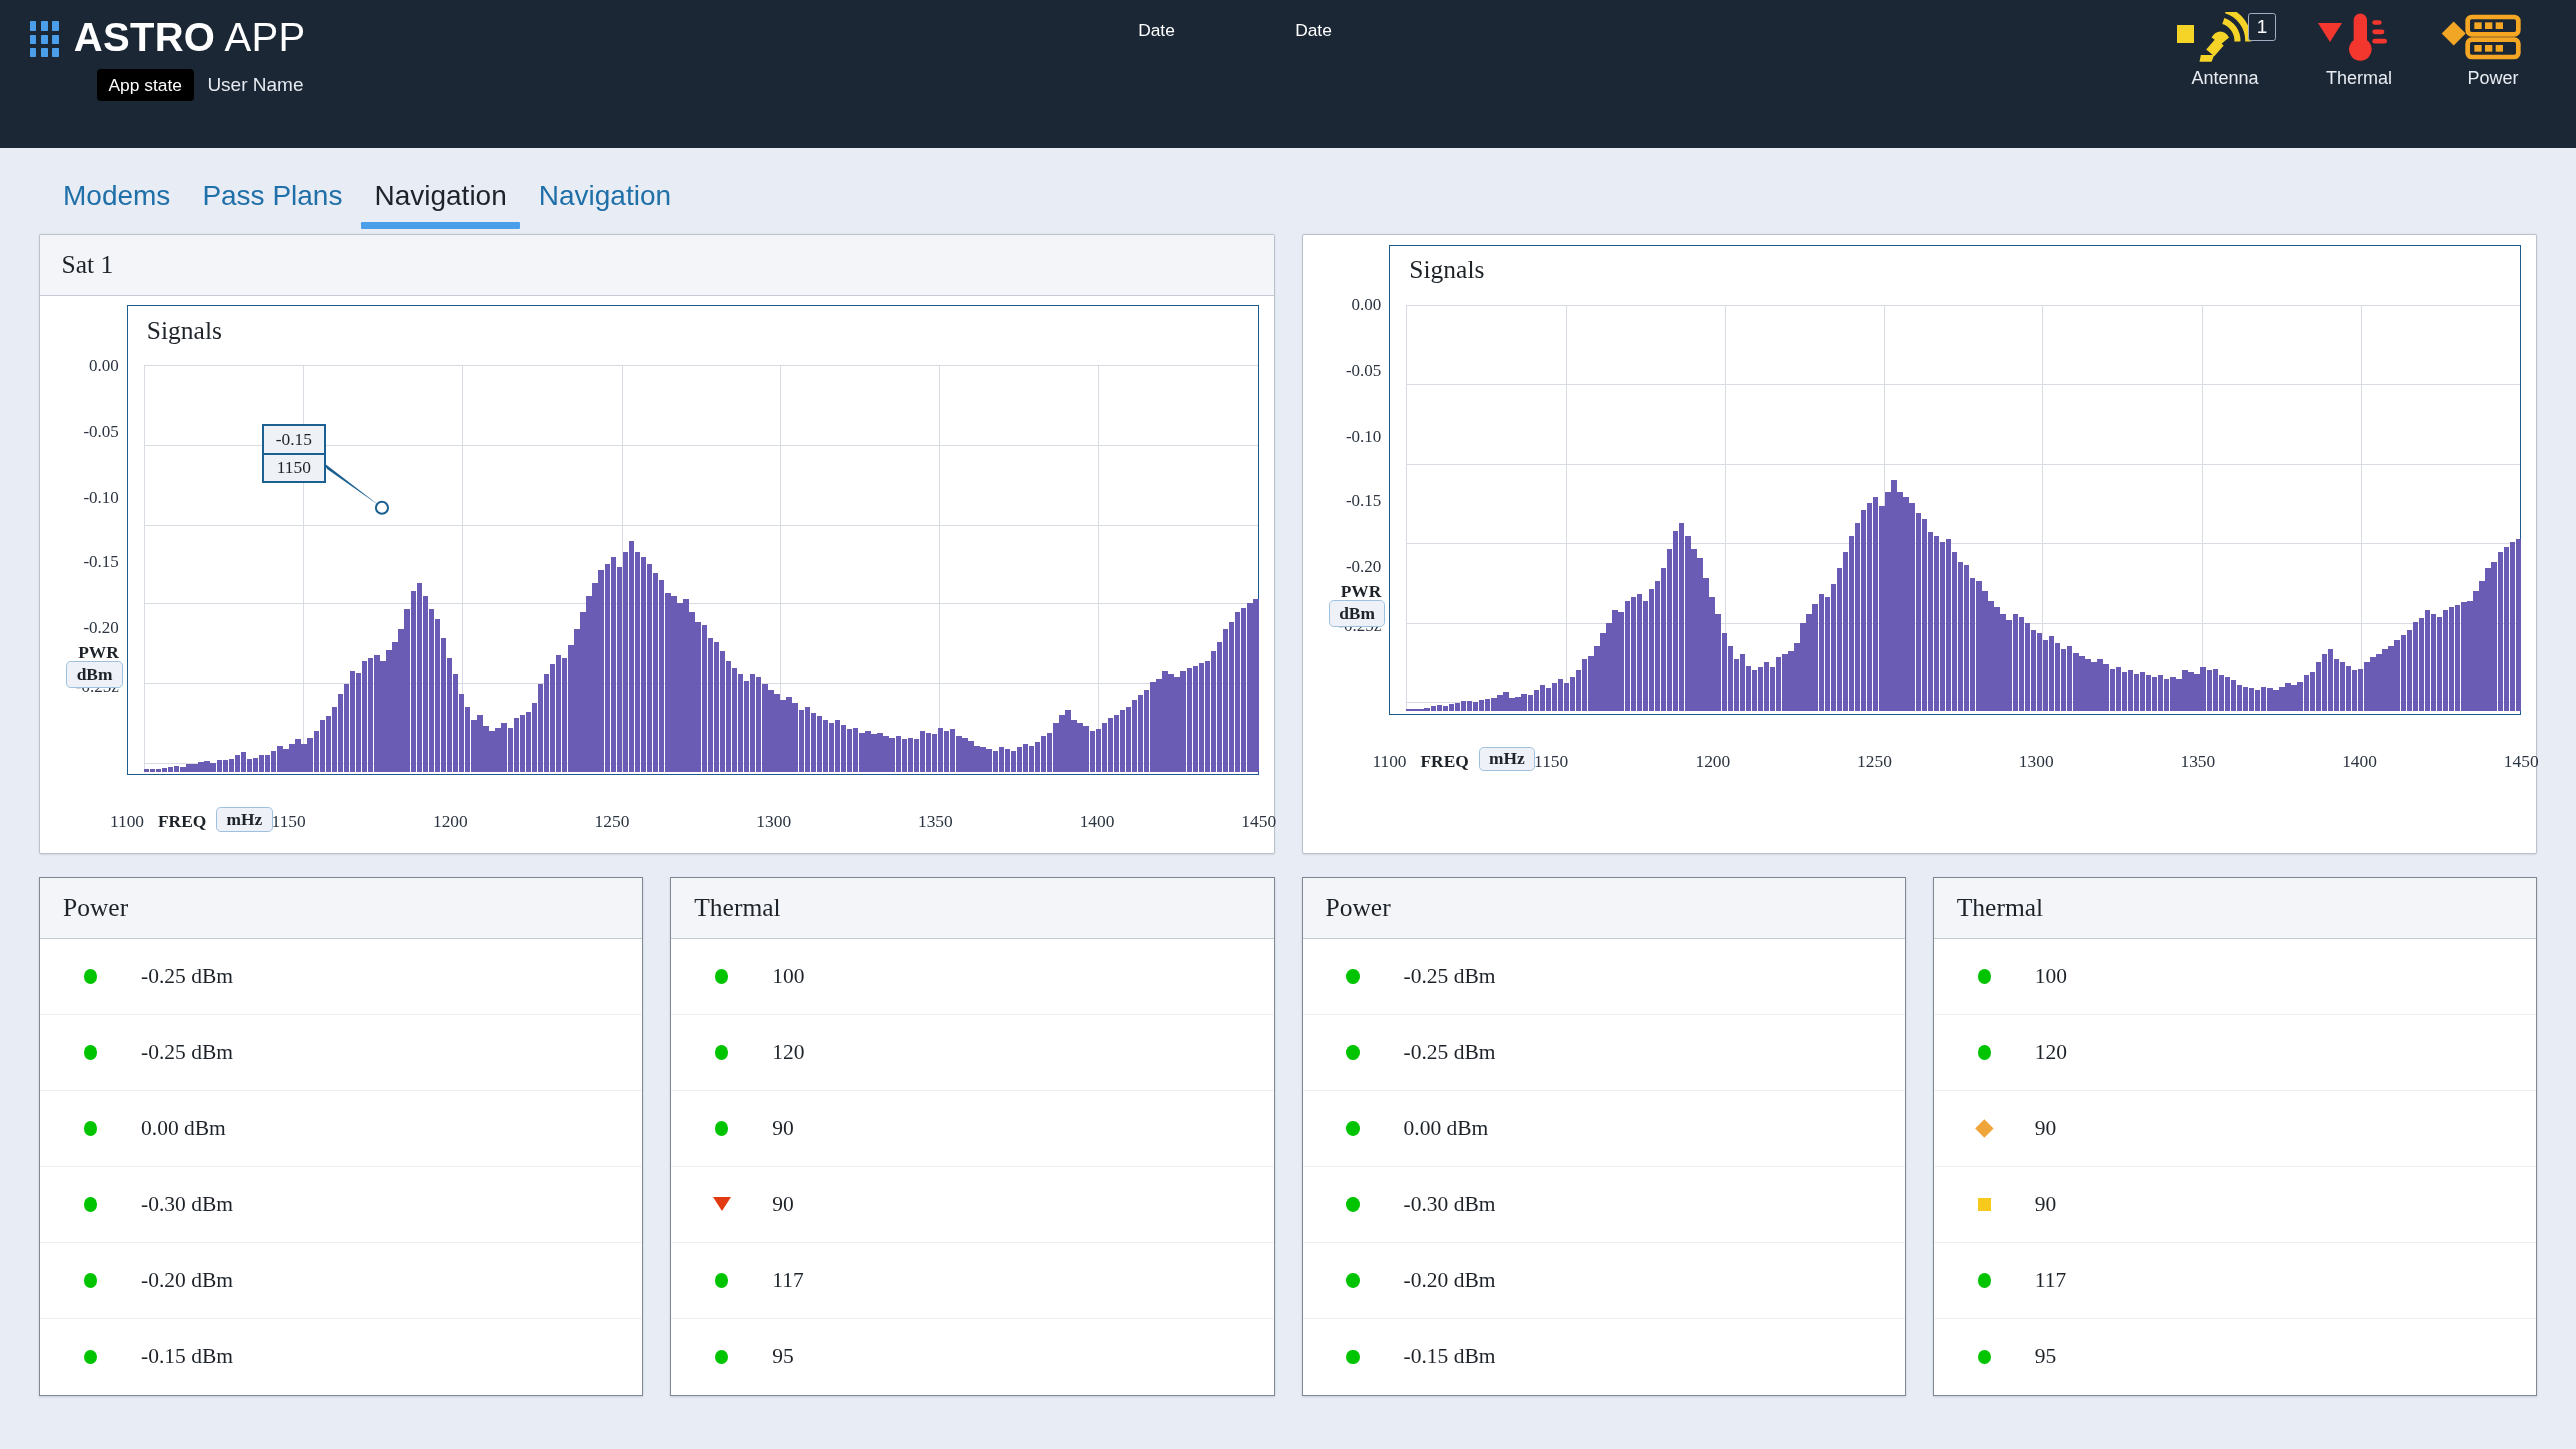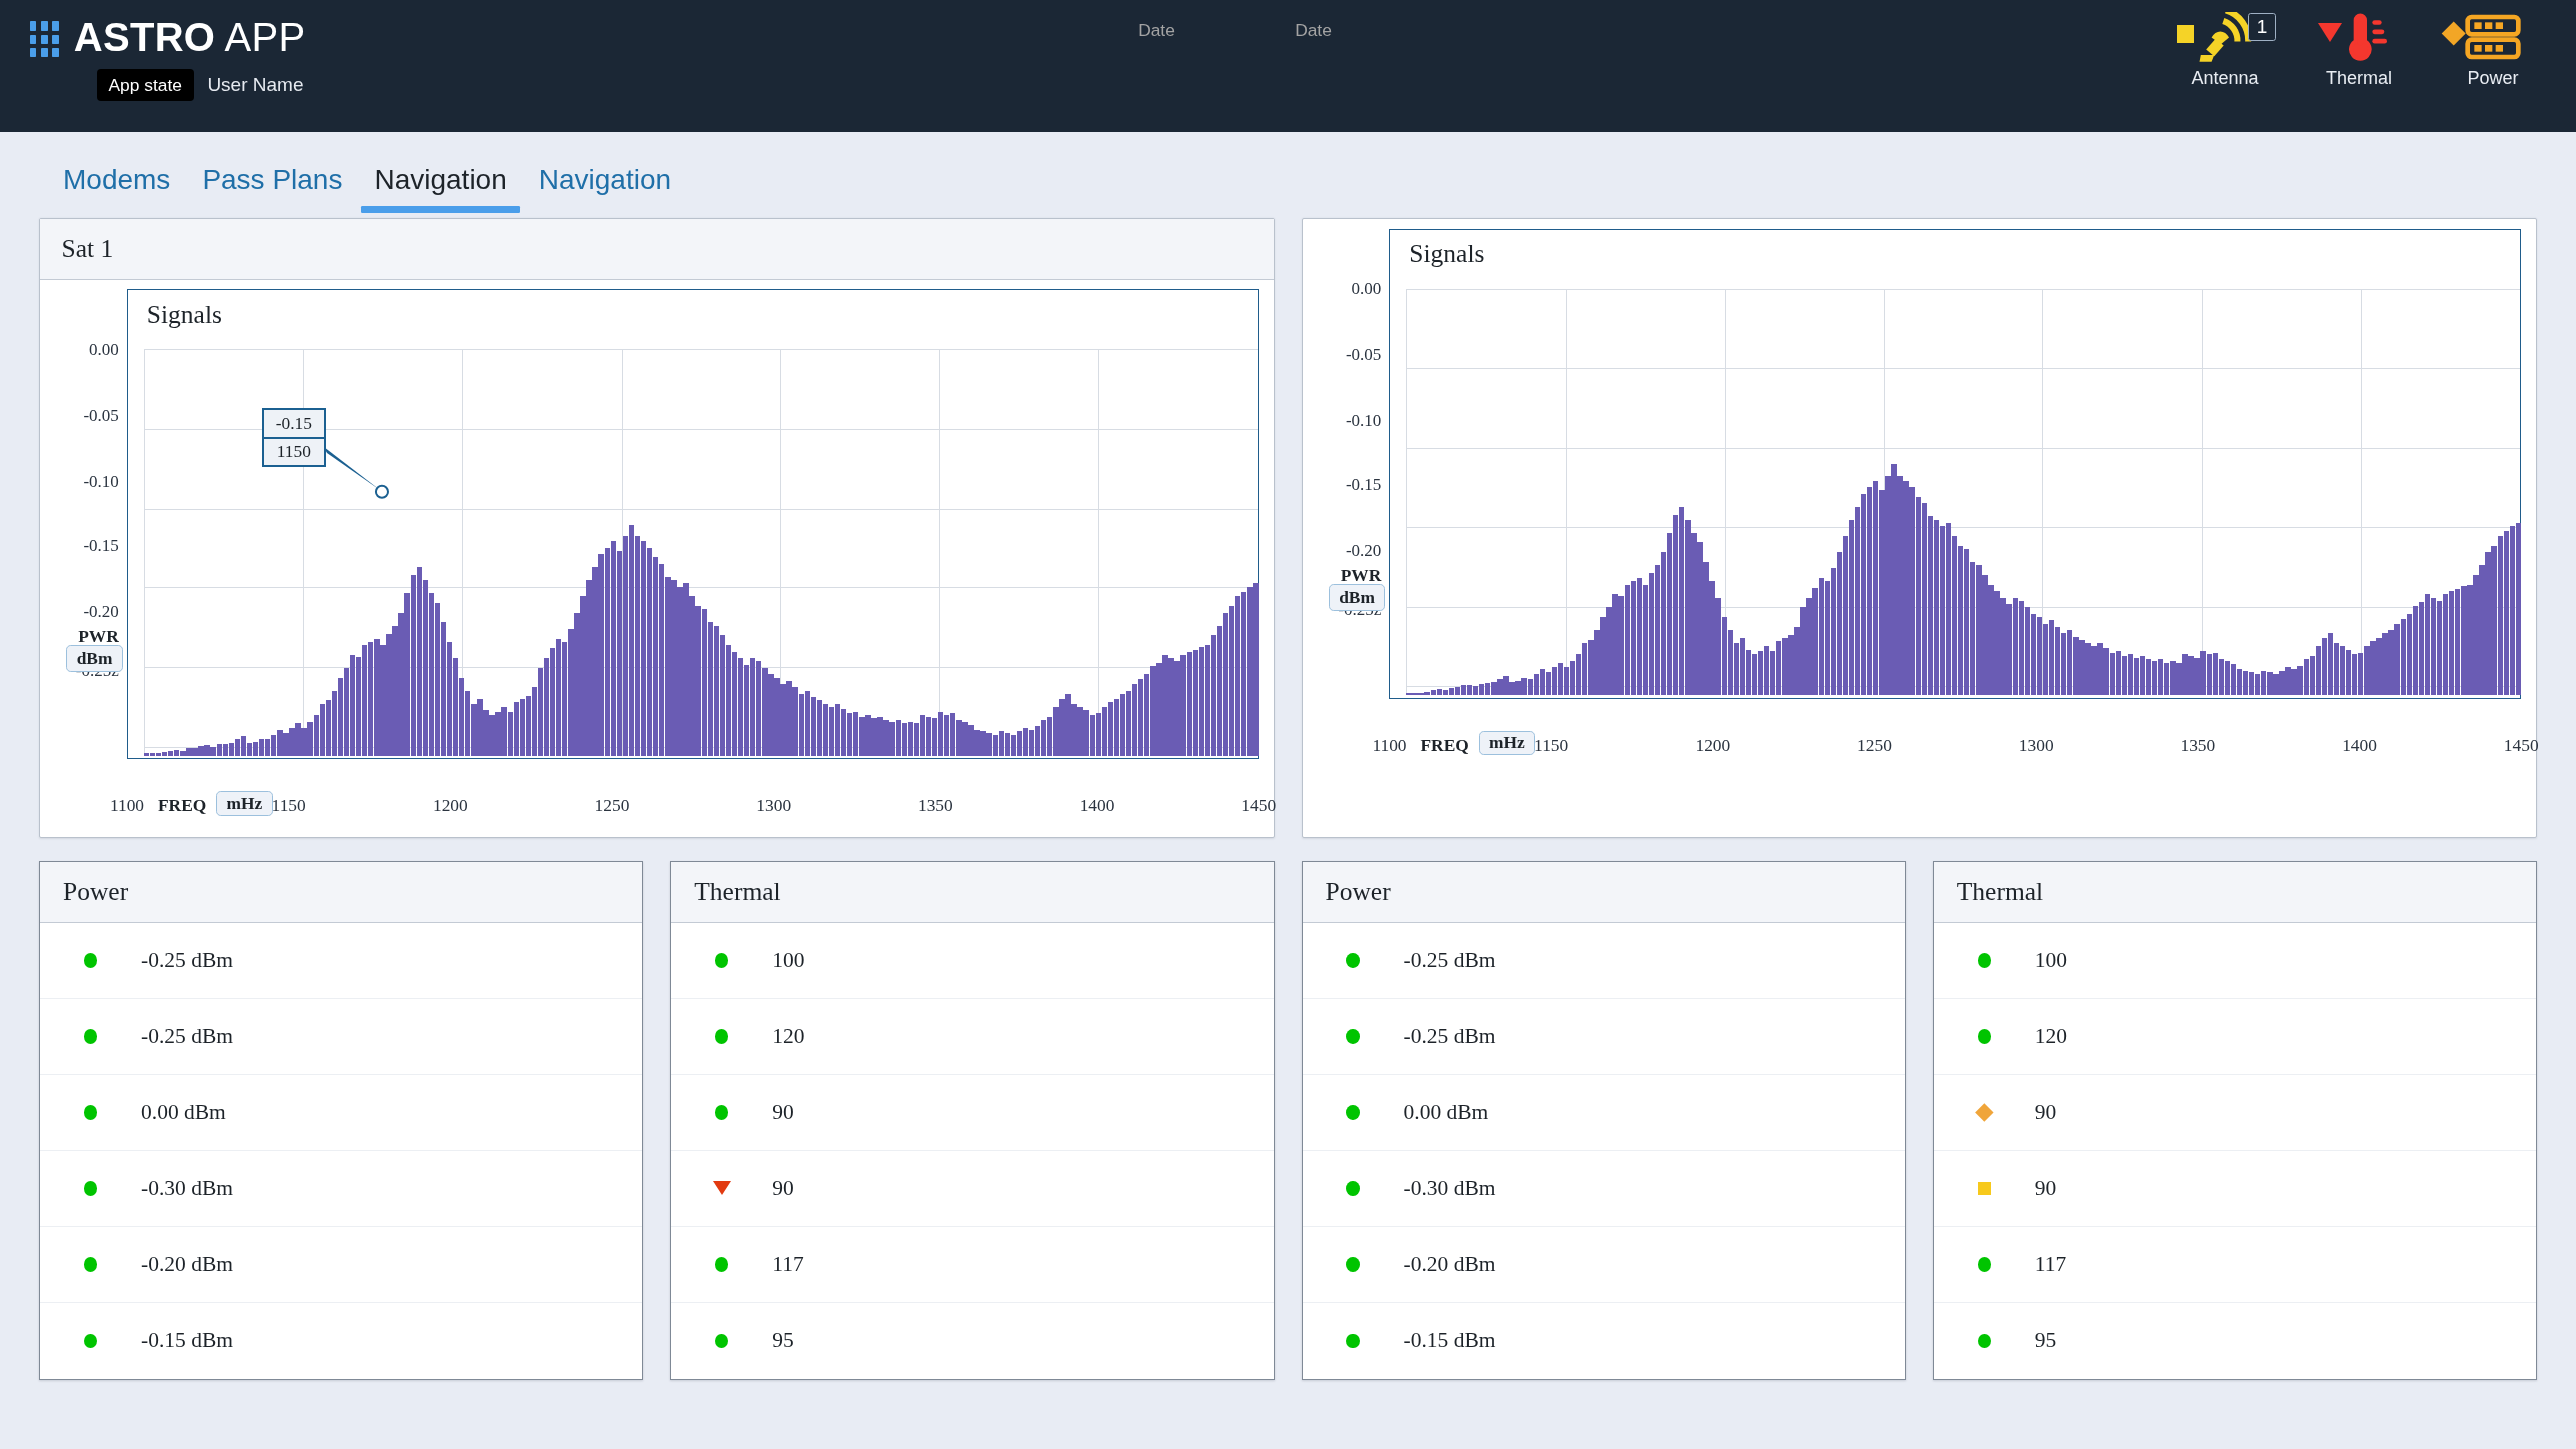--- a/index.html
+++ b/index.html
@@ -5,21 +5,21 @@
   * { box-sizing: border-box; margin: 0; padding: 0; }
   html, body {
     width: 2576px; height: 1449px;
     background: #e8ecf4;
     font-family: "Liberation Sans", sans-serif;
     overflow: hidden;
   }
 
   
   .header {
-    height: 132px;
+    height: 148px;
     background: #1b2735;
     display: flex;
     align-items: flex-start;
     position: relative;
   }
   .brand-zone {
     display: flex;
     flex-direction: column;
     padding-left: 29.5px;
     padding-top: 14.8px;
@@ -54,21 +54,21 @@
     position: absolute; left: 1100px; top: 13.4px;
     display: flex; flex-direction: column; align-items: flex-start;
   }
   .clock-boxes { display: flex; gap: 2.7px; }
   .clock-box {
     background: #131d29; padding: 5.4px 14.8px;
     display: flex; align-items: center; justify-content: center;
   }
   .clock-box span { color: #ffffff; font-size: 35px; letter-spacing: 0.7px; white-space: nowrap; }
   .clock-labels { display: flex; margin-top: 6.7px; }
-  .clock-labels span { color: #a3a3a3; font-size: 17.4px; text-align: center; }
+  .clock-labels span { color: #ffffff; font-size: 17.4px; text-align: center; }
   .lbl-date { width: 113px; }
   .lbl-time { width: 201px; }
 
   .status-zone {
     position: absolute; right: 29.5px; top: 10.7px;
     display: flex; gap: 27px; align-items: flex-start;
   }
   .status-item {
     display: flex; flex-direction: column; align-items: center;
     width: 107px; position: relative; cursor: pointer;

